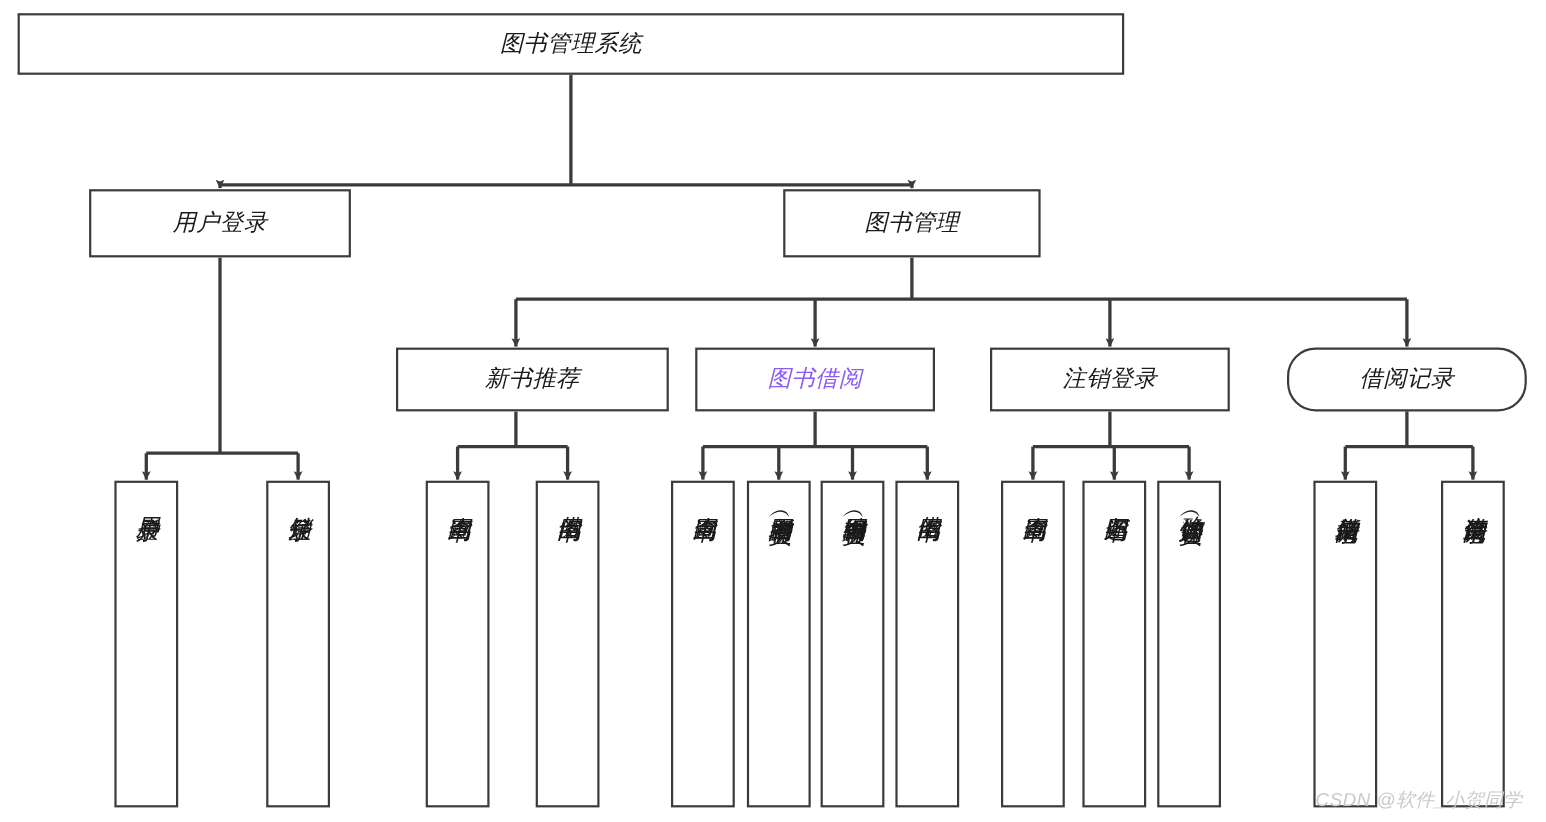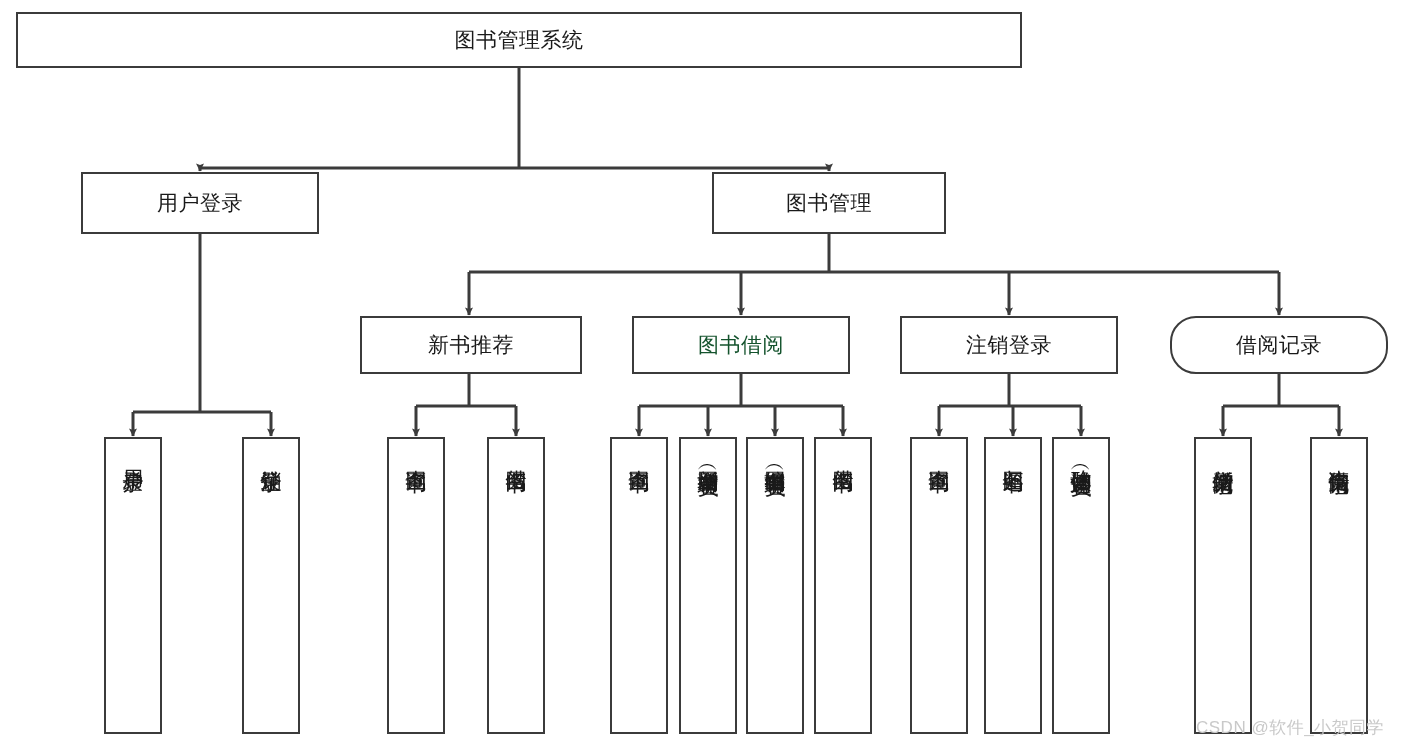--- a/index.html
+++ b/index.html
@@ -11,20 +11,21 @@
     width: 1405px;
     height: 747px;
     font-family: "Liberation Sans", "DejaVu Sans", sans-serif;
     overflow: hidden;
     position: relative;
   }
   #diagram-root {
     position: relative;
     width: 1405px;
     height: 747px;
+    font-style: italic;
   }
   svg.connectors {
     position: absolute;
     left: 0;
     top: 0;
     width: 1405px;
     height: 747px;
     pointer-events: none;
   }
   .node {
@@ -115,25 +116,25 @@
   <div id="node-layer">
       <div class="node" style="left: 16px; top: 12px; width: 1006px; height: 56px; border-color: rgb(59, 59, 59); background: rgb(255, 255, 255);">
         <span class="node-label" style="color: rgb(26, 26, 26);">图书管理系统</span>
       </div>
       <div class="node" style="left: 81px; top: 172px; width: 238px; height: 62px; border-color: rgb(59, 59, 59); background: rgb(255, 255, 255);">
         <span class="node-label" style="color: rgb(26, 26, 26);">用户登录</span>
       </div>
       <div class="node" style="left: 712px; top: 172px; width: 234px; height: 62px; border-color: rgb(59, 59, 59); background: rgb(255, 255, 255);">
         <span class="node-label" style="color: rgb(26, 26, 26); text-align: center;">图书管理</span>
       </div>
-      <div class="node" style="left: 360px; top: 316px; width: 222px; height: 58px; border-color: rgb(59, 59, 59); background: rgb(255, 255, 255);">
+      <div class="node" style="left: 360px; top: 316px; width: 248px; height: 58px; border-color: rgb(59, 59, 59); background: rgb(255, 255, 255);">
         <span class="node-label" style="color: rgb(26, 26, 26);">新书推荐</span>
       </div>
       <div class="node" style="left: 632px; top: 316px; width: 218px; height: 58px; border-color: rgb(59, 59, 59); background: rgb(255, 255, 255);">
-        <span class="node-label" style="color: #14532d;">图书借阅</span>
+        <span class="node-label" style="color: #8b5cf6;">图书借阅</span>
       </div>
       <div class="node" style="left: 900px; top: 316px; width: 218px; height: 58px; border-color: rgb(59, 59, 59); background: rgb(255, 255, 255);">
         <span class="node-label" style="color: rgb(26, 26, 26);">注销登录</span>
       </div>
       <div class="node" style="left: 1170px; top: 316px; width: 218px; height: 58px; border-color: rgb(59, 59, 59); background: rgb(255, 255, 255); border-radius: 26px;">
         <span class="node-label" style="color: rgb(26, 26, 26);">借阅记录</span>
       </div>
       <div class="node vertical" style="left: 104px; top: 437px; width: 58px; height: 297px; border-color: rgb(59, 59, 59); background: rgb(255, 255, 255);">
         <span class="node-label" style="color: rgb(26, 26, 26);">用户登录</span>
       </div>

